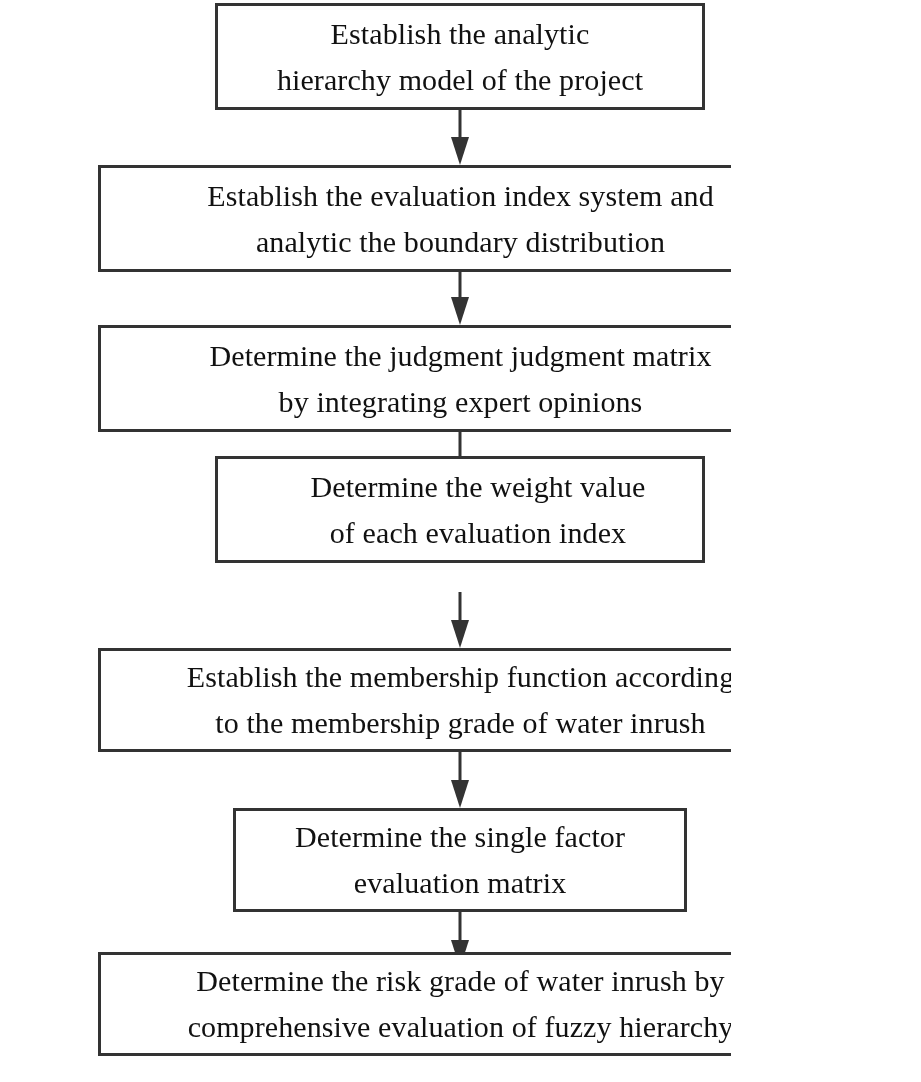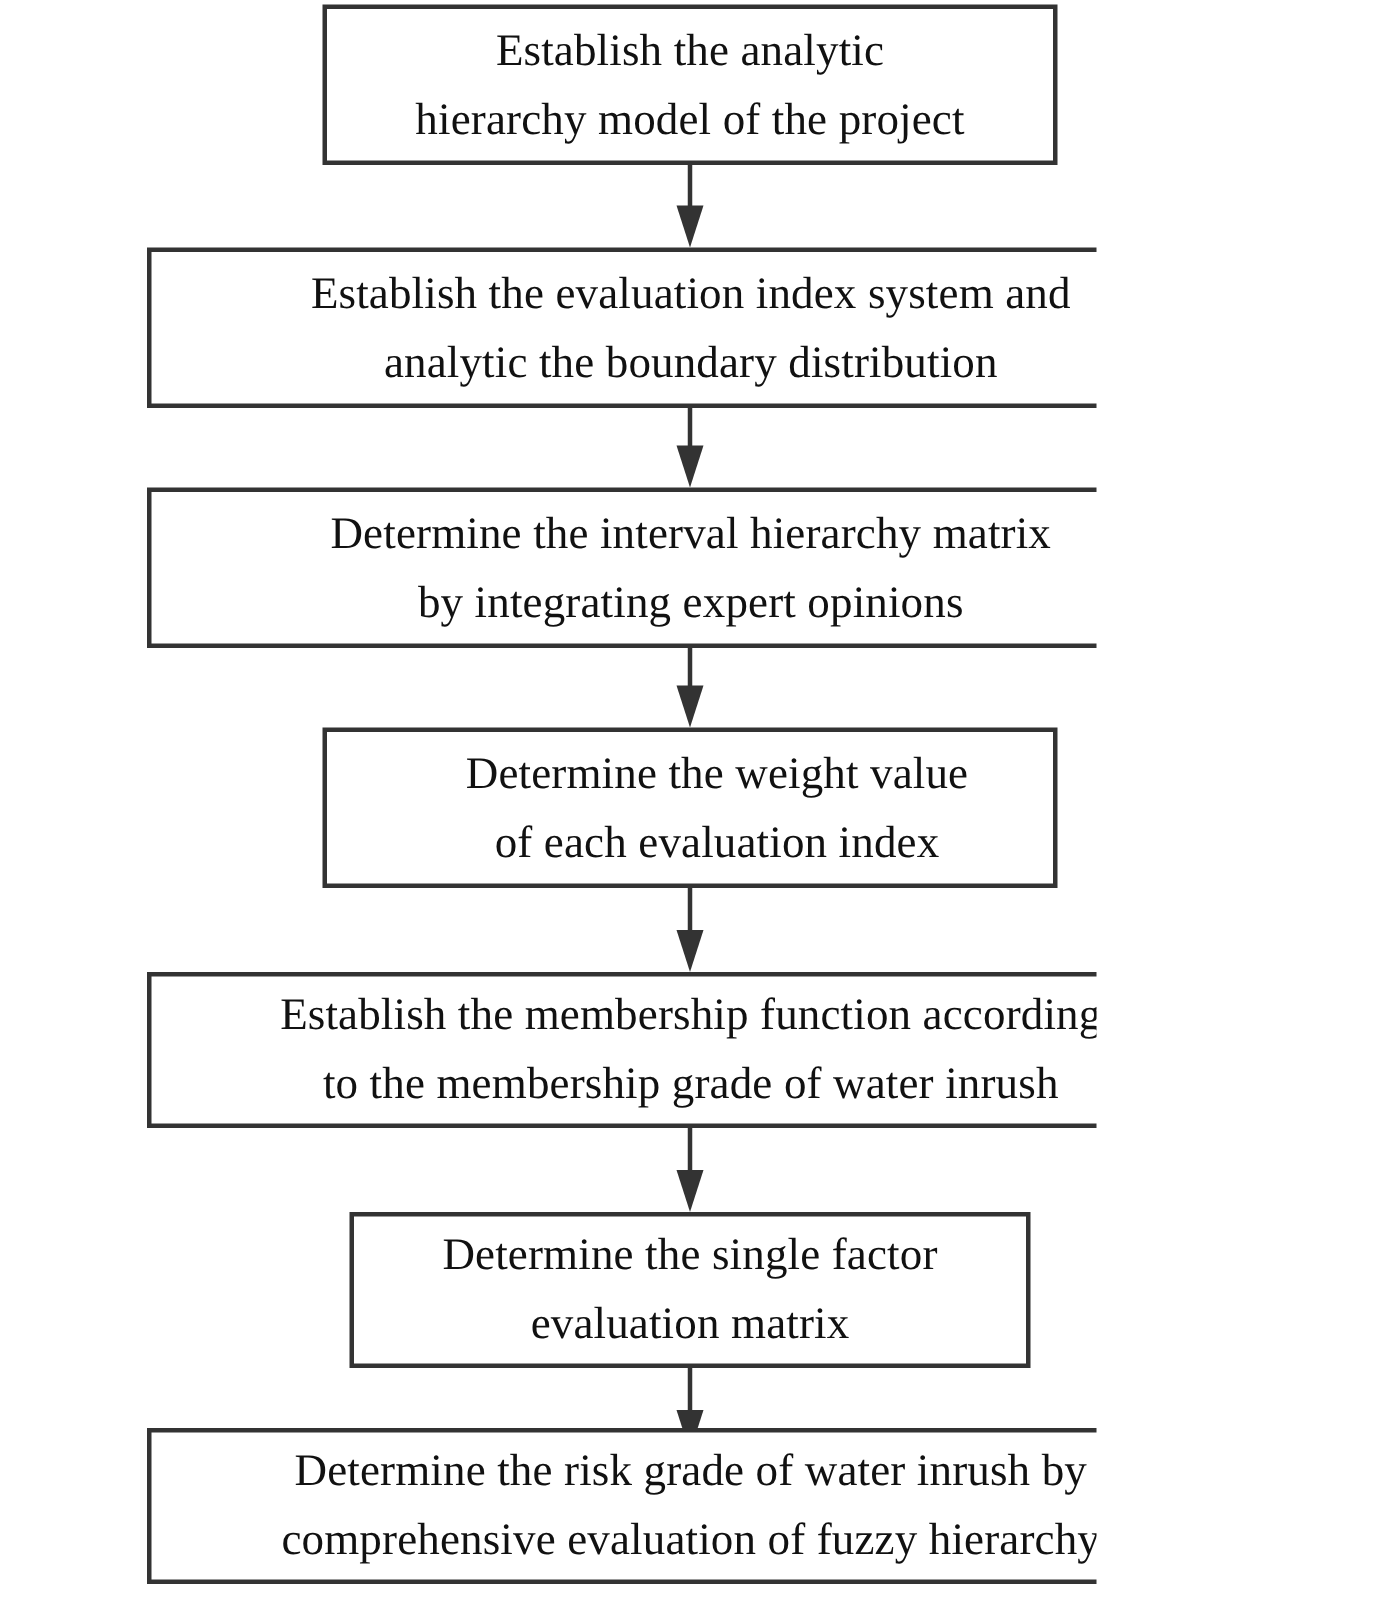--- a/index.html
+++ b/index.html
@@ -66,32 +66,32 @@
   </div>
 
   <div class="flow-arrow" style="left:449px; top:272px; width:22px; height:53px;">
     <svg width="22" height="53" viewBox="0 0 22 53">
       <line x1="11" y1="0" x2="11" y2="30" stroke="#333333" stroke-width="3"></line>
       <polygon points="2,25 20,25 11,53" fill="#333333"></polygon>
     </svg>
   </div>
 
   <div class="flow-box" style="left:98px; top:325px; width:725px; height:107px;">
-    <span class="box-line">Determine the interval hierarchy matrix</span>
+    <span class="box-line">Determine the judgment judgment matrix</span>
     <span class="box-line">by integrating expert opinions</span>
   </div>
 
   <div class="flow-arrow" style="left:449px; top:432px; width:22px; height:53px;">
     <svg width="22" height="53" viewBox="0 0 22 53">
       <line x1="11" y1="0" x2="11" y2="30" stroke="#333333" stroke-width="3"></line>
       <polygon points="2,25 20,25 11,53" fill="#333333"></polygon>
     </svg>
   </div>
 
-  <div class="flow-box" style="left:215px; top:485px; width:490px; height:107px;padding-left:36px;">
+  <div class="flow-box" style="left:215px; top:456px; width:490px; height:107px;padding-left:36px;">
     <span class="box-line">Determine the weight value</span>
     <span class="box-line">of each evaluation index</span>
   </div>
 
   <div class="flow-arrow" style="left:449px; top:592px; width:22px; height:56px;">
     <svg width="22" height="56" viewBox="0 0 22 56">
       <line x1="11" y1="0" x2="11" y2="33" stroke="#333333" stroke-width="3"></line>
       <polygon points="2,28 20,28 11,56" fill="#333333"></polygon>
     </svg>
   </div>

